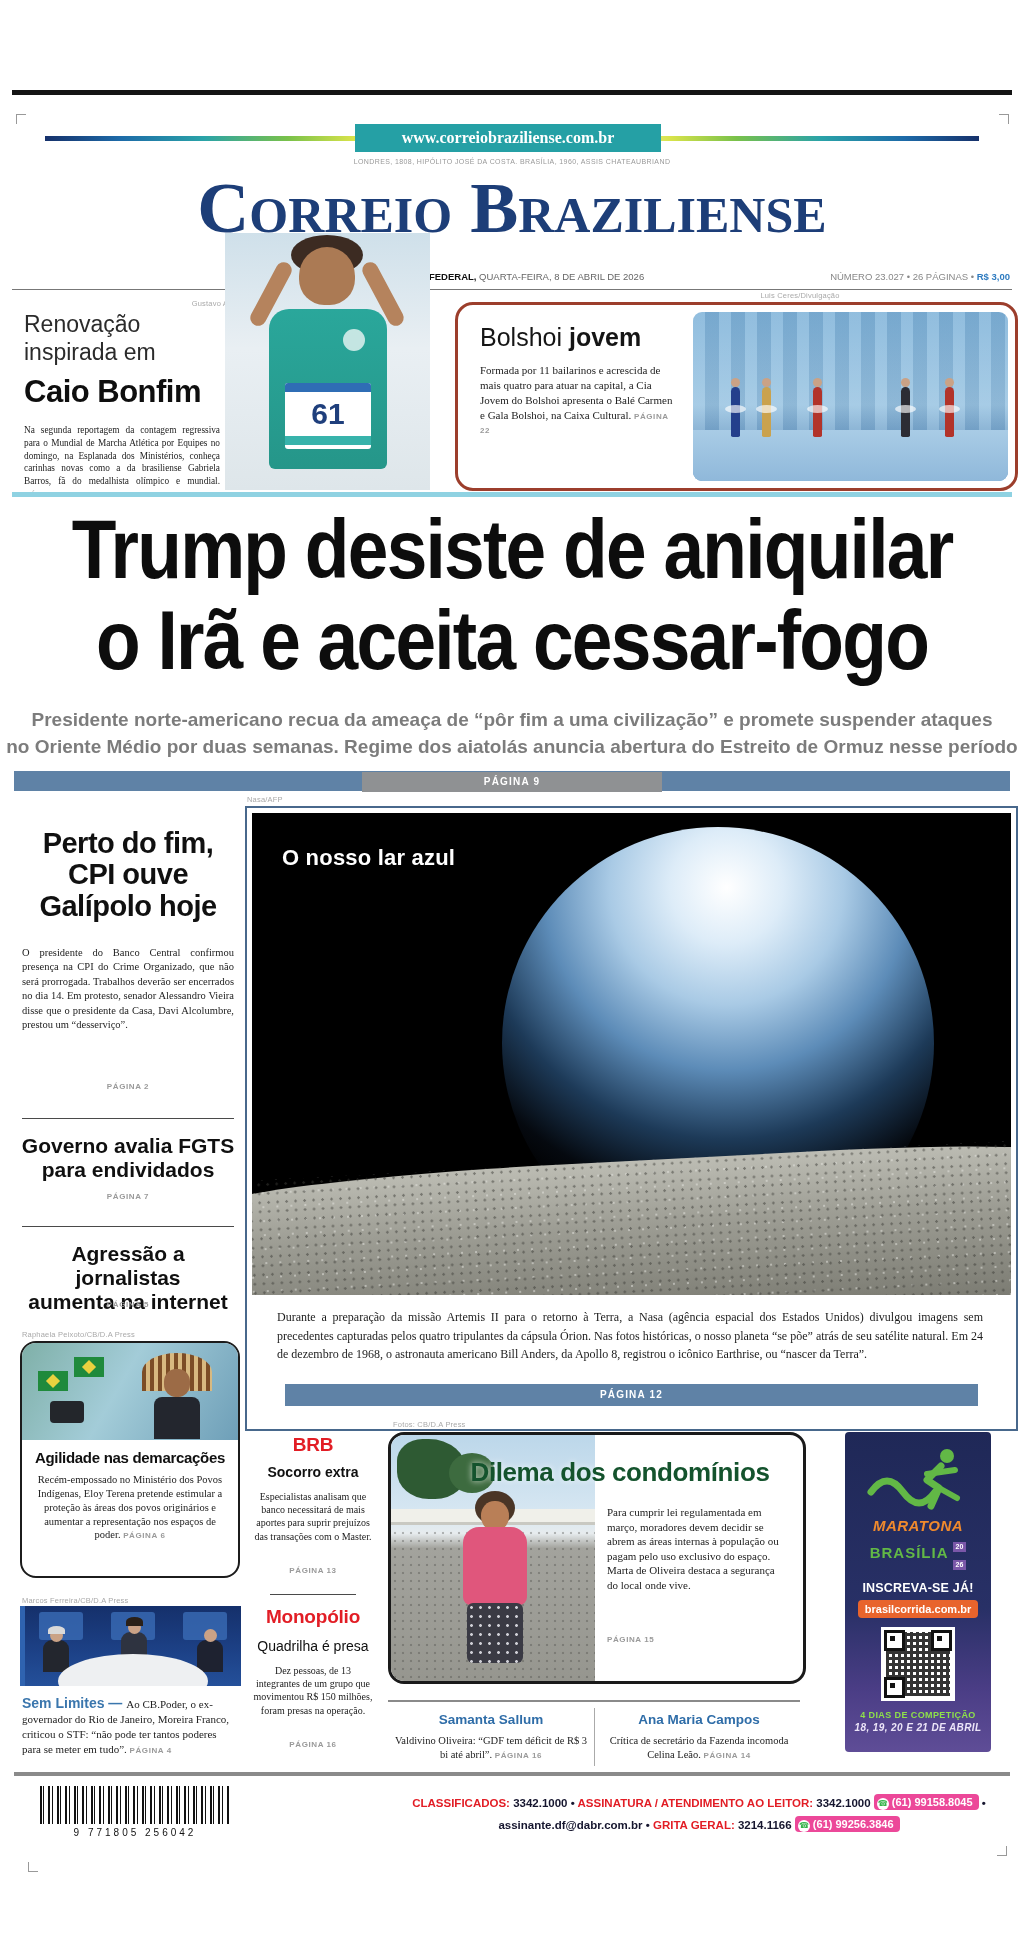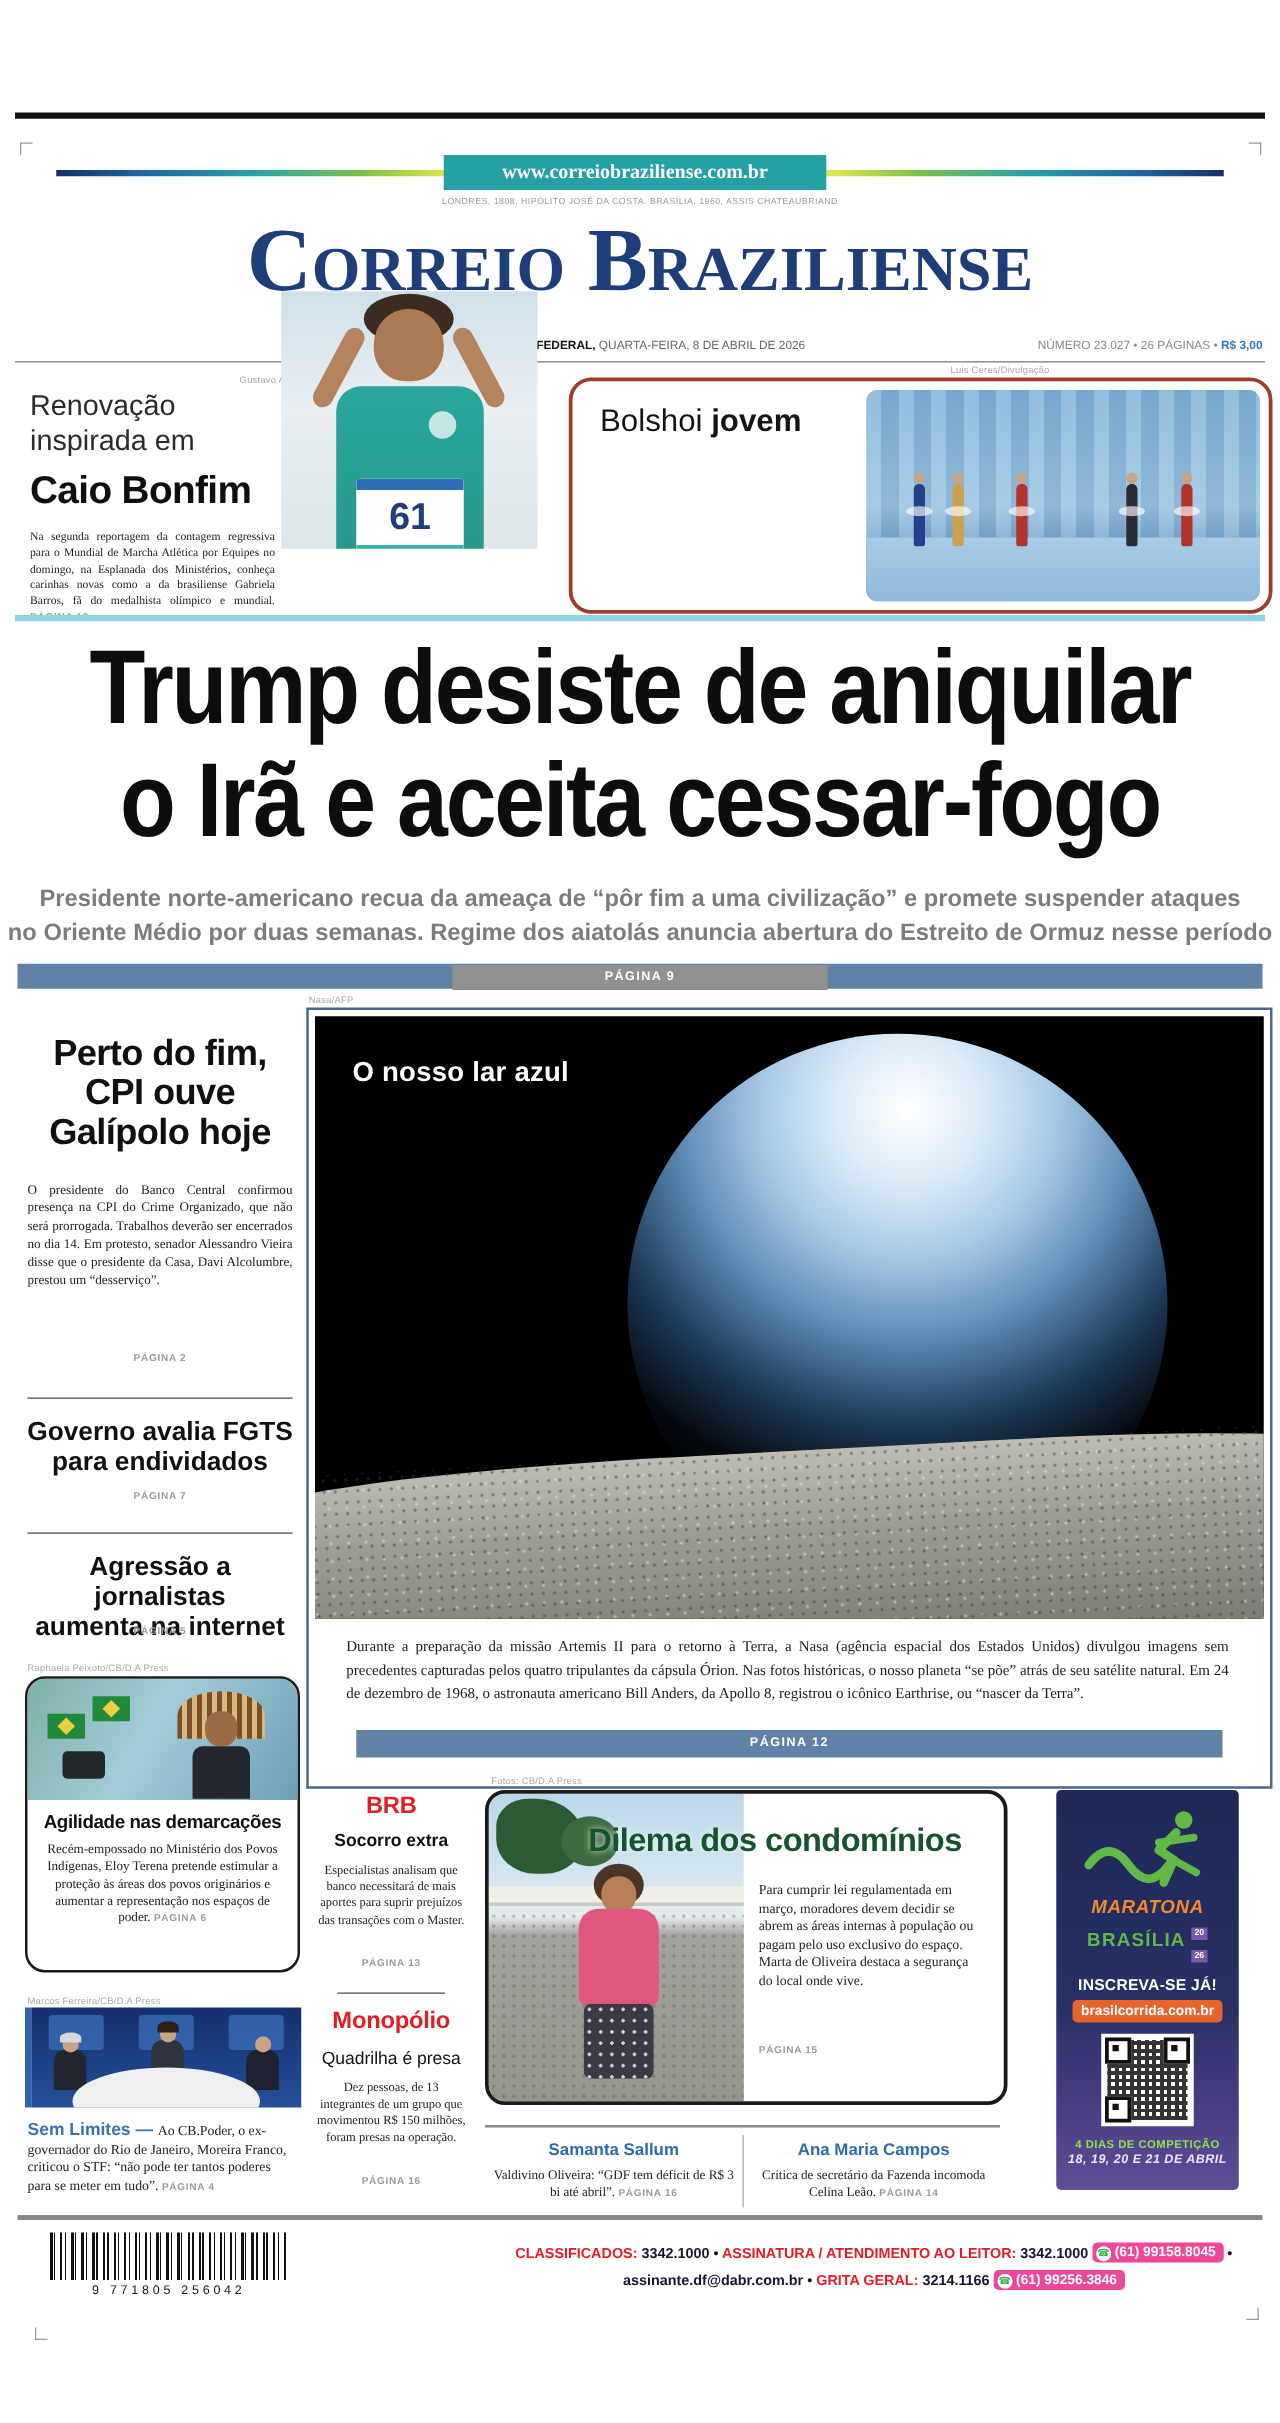--- a/index.html
+++ b/index.html
@@ -29,21 +29,21 @@
   .dateline-l b{color:#101010;}
   .dateline-r{right:14px;top:271px;font-size:9.5px;color:#888;text-align:right;}
   .price{color:#2e7bc0;font-weight:bold;}
   .date-rule{left:12px;top:289px;width:1000px;height:1px;background:#777;}
 
   
   .caio-credit{left:140px;top:299px;width:170px;text-align:center;}
   .caio-kicker{left:24px;top:311px;width:200px;font-size:23px;line-height:1.2;color:#2b2b2b;font-weight:normal;}
   .caio-title{left:24px;top:374px;width:210px;font-size:31px;font-weight:bold;color:#0e0e0e;letter-spacing:-.5px;}
   .caio-body{left:24px;top:424px;width:196px;font-size:9.3px;line-height:1.38;color:#222;text-align:justify;}
-  .caio-photo{left:225px;top:233px;width:205px;height:206px;z-index:2;overflow:hidden;
+  .caio-photo{left:225px;top:233px;width:205px;height:257px;z-index:2;overflow:hidden;
     background:linear-gradient(180deg,#cfe0ea,#e9eff3 45%,#dee6ea);}
   .girl-head{position:absolute;left:74px;top:14px;width:56px;height:58px;border-radius:50% 50% 45% 45%;background:#a8capc;
     background:#ab7a54;}
   .girl-hair{position:absolute;left:66px;top:2px;width:72px;height:40px;border-radius:50%;background:#3c2b22;}
   .girl-arm-l{position:absolute;left:38px;top:26px;width:16px;height:70px;border-radius:8px;background:#b5835d;transform:rotate(28deg);}
   .girl-arm-r{position:absolute;left:150px;top:26px;width:16px;height:70px;border-radius:8px;background:#b5835d;transform:rotate(-28deg);}
   .girl-vest{position:absolute;left:44px;top:76px;width:118px;height:160px;border-radius:20px 20px 6px 6px;
     background:linear-gradient(180deg,#2aa79b,#259689);}
   .girl-logo{position:absolute;left:118px;top:96px;width:22px;height:22px;border-radius:50%;background:#dff1ee;opacity:.85;}
   .bib{position:absolute;left:60px;top:150px;width:86px;height:66px;background:#fff;border-radius:3px;overflow:hidden;}
@@ -250,20 +250,21 @@
     <div class="bib">
       <div class="strip-t"></div>
       <div class="num">61</div>
       <div class="strip-b"></div>
     </div>
   </div>
 
   <div class="abs credit bolshoi-credit">Luis Ceres/Divulgação</div>
   <div class="abs bolshoi-box">
     <div class="bolshoi-title"><span>Bolshoi </span><span class="bold">jovem</span></div>
+    <div class="serif bolshoi-body"><span>Formada por 11 bailarinos e acrescida de mais quatro para atuar na capital, a Cia Jovem do Bolshoi apresenta o Balé Carmen e Gala Bolshoi, na Caixa Cultural. </span><span class="pagref">PÁGINA 22</span></div>
     <div class="bolshoi-photo">
       <div class="curtain"></div>
       <div class="floor"></div>
       <div class="dancer d1"></div>
       <div class="dancer d2"></div>
       <div class="dancer d3"></div>
       <div class="dancer d4"></div>
       <div class="dancer d5"></div>
     </div>
   </div>

